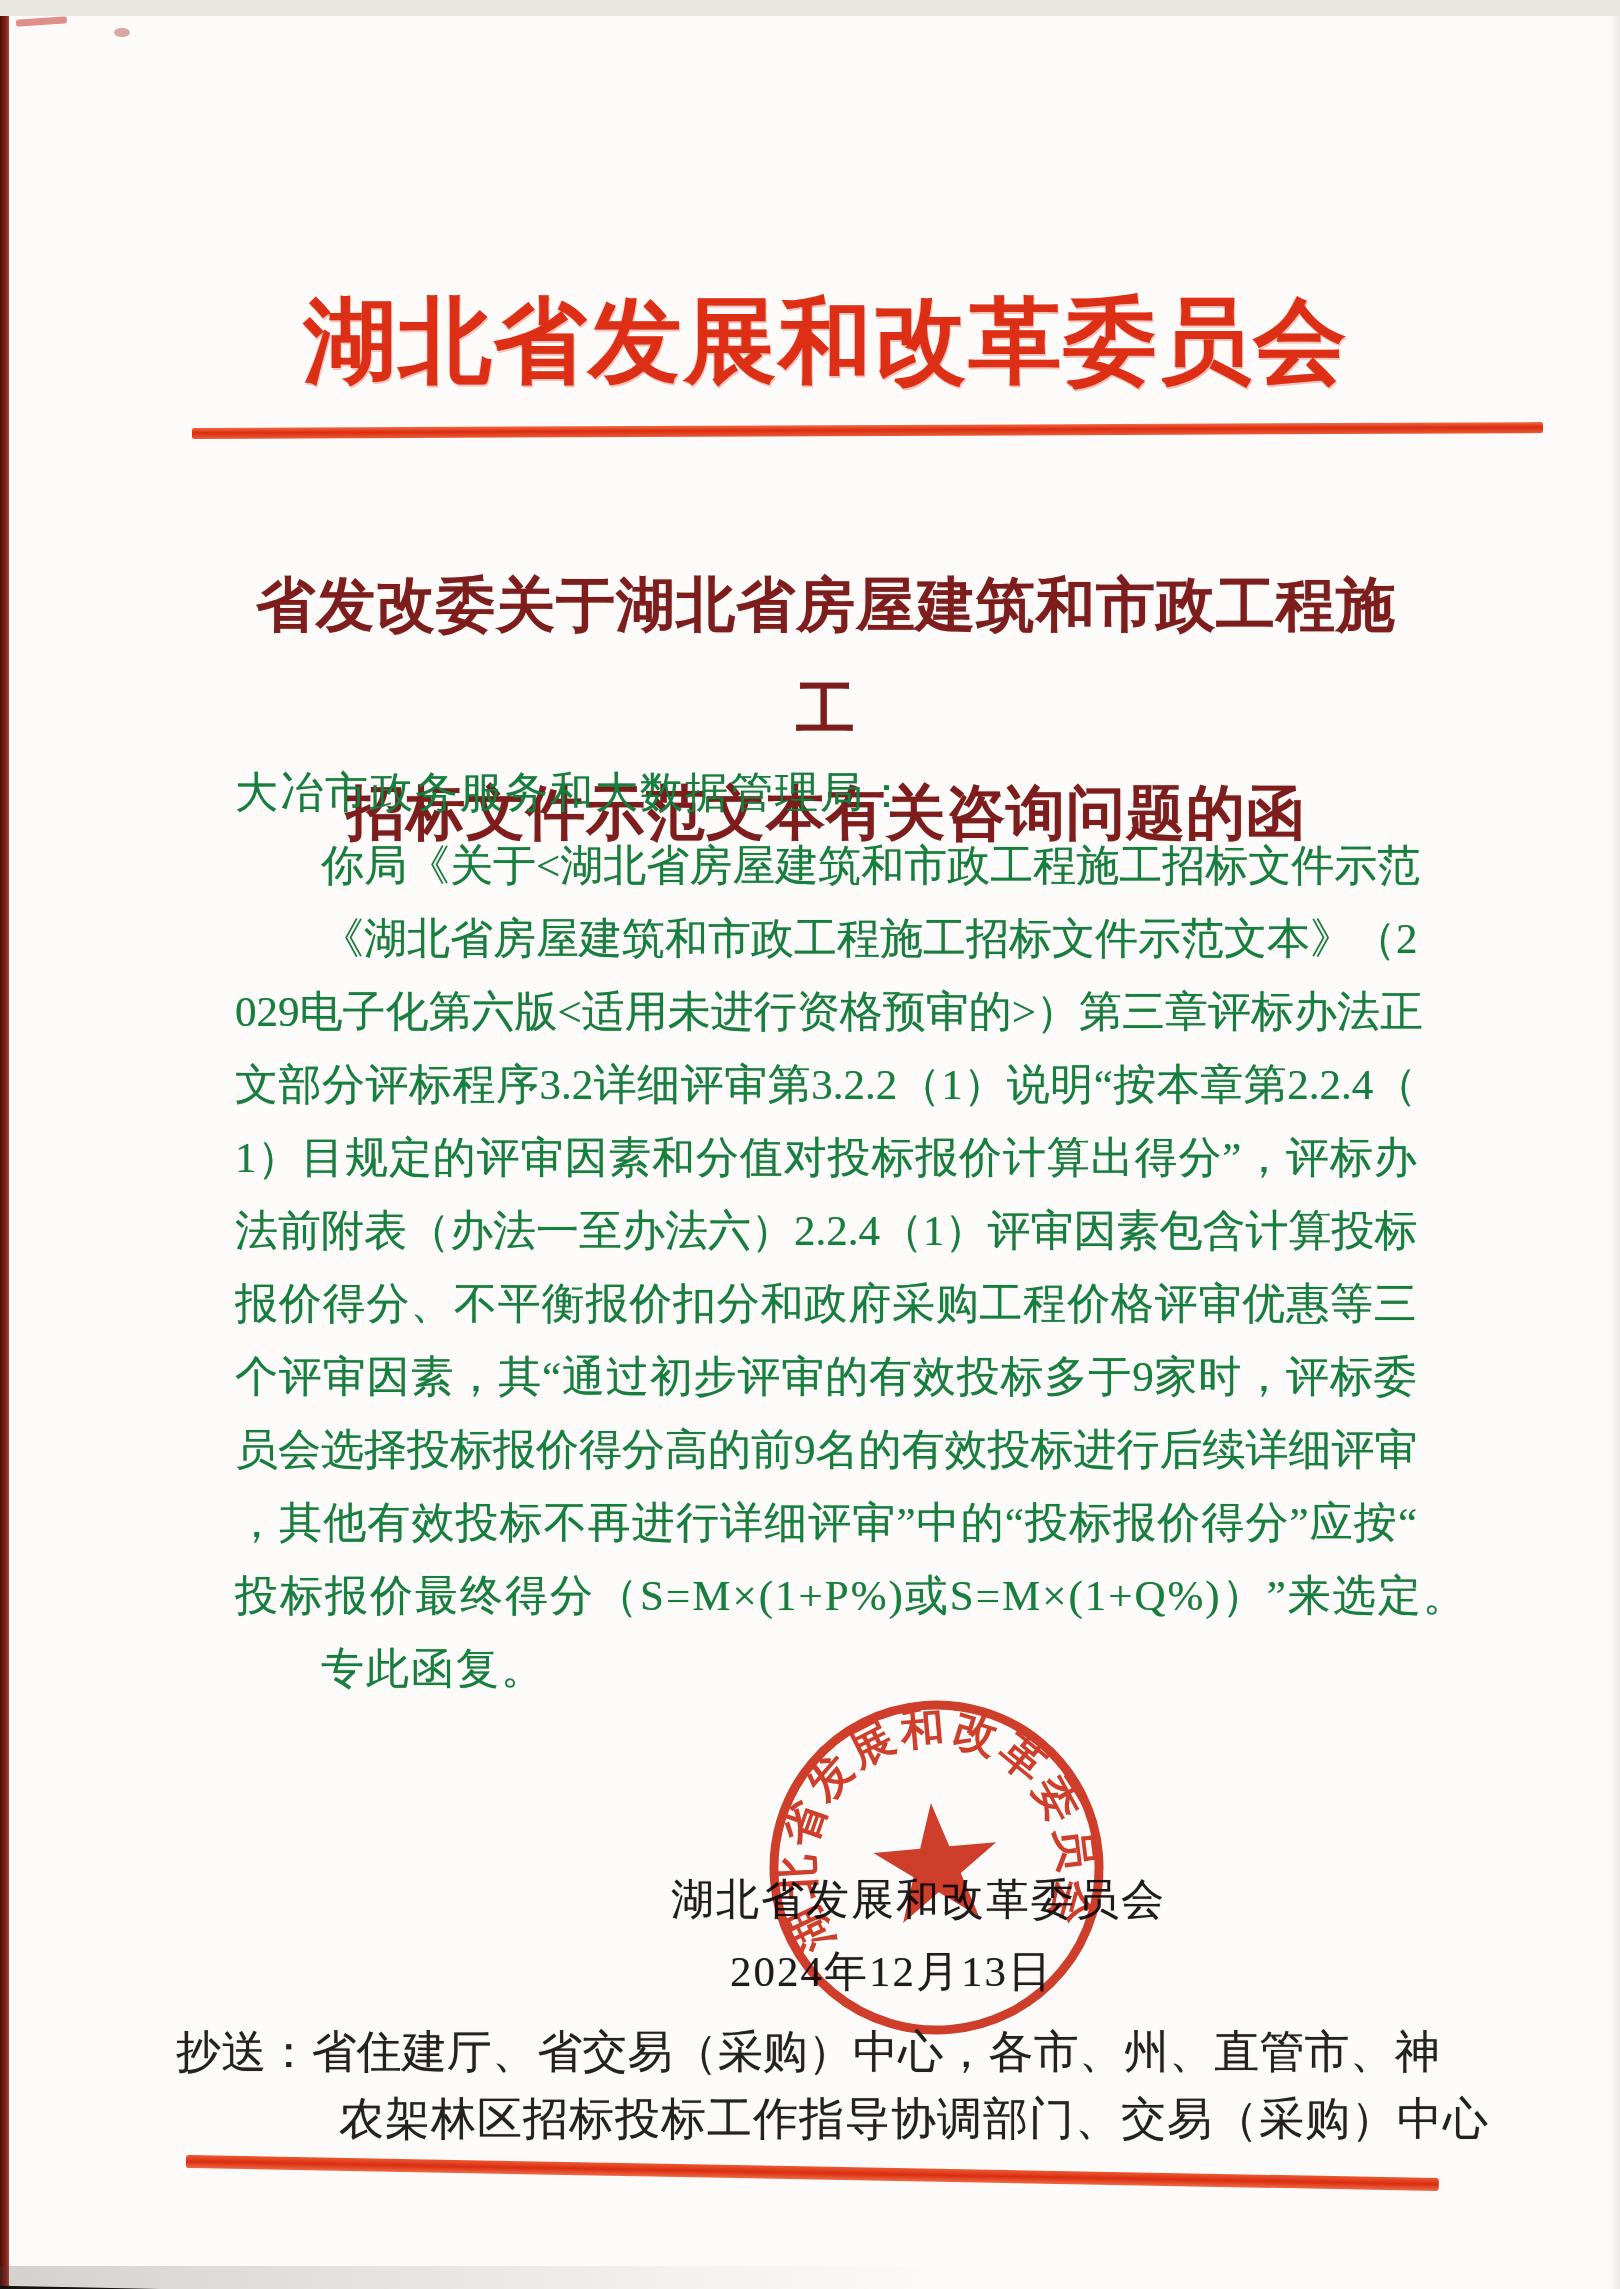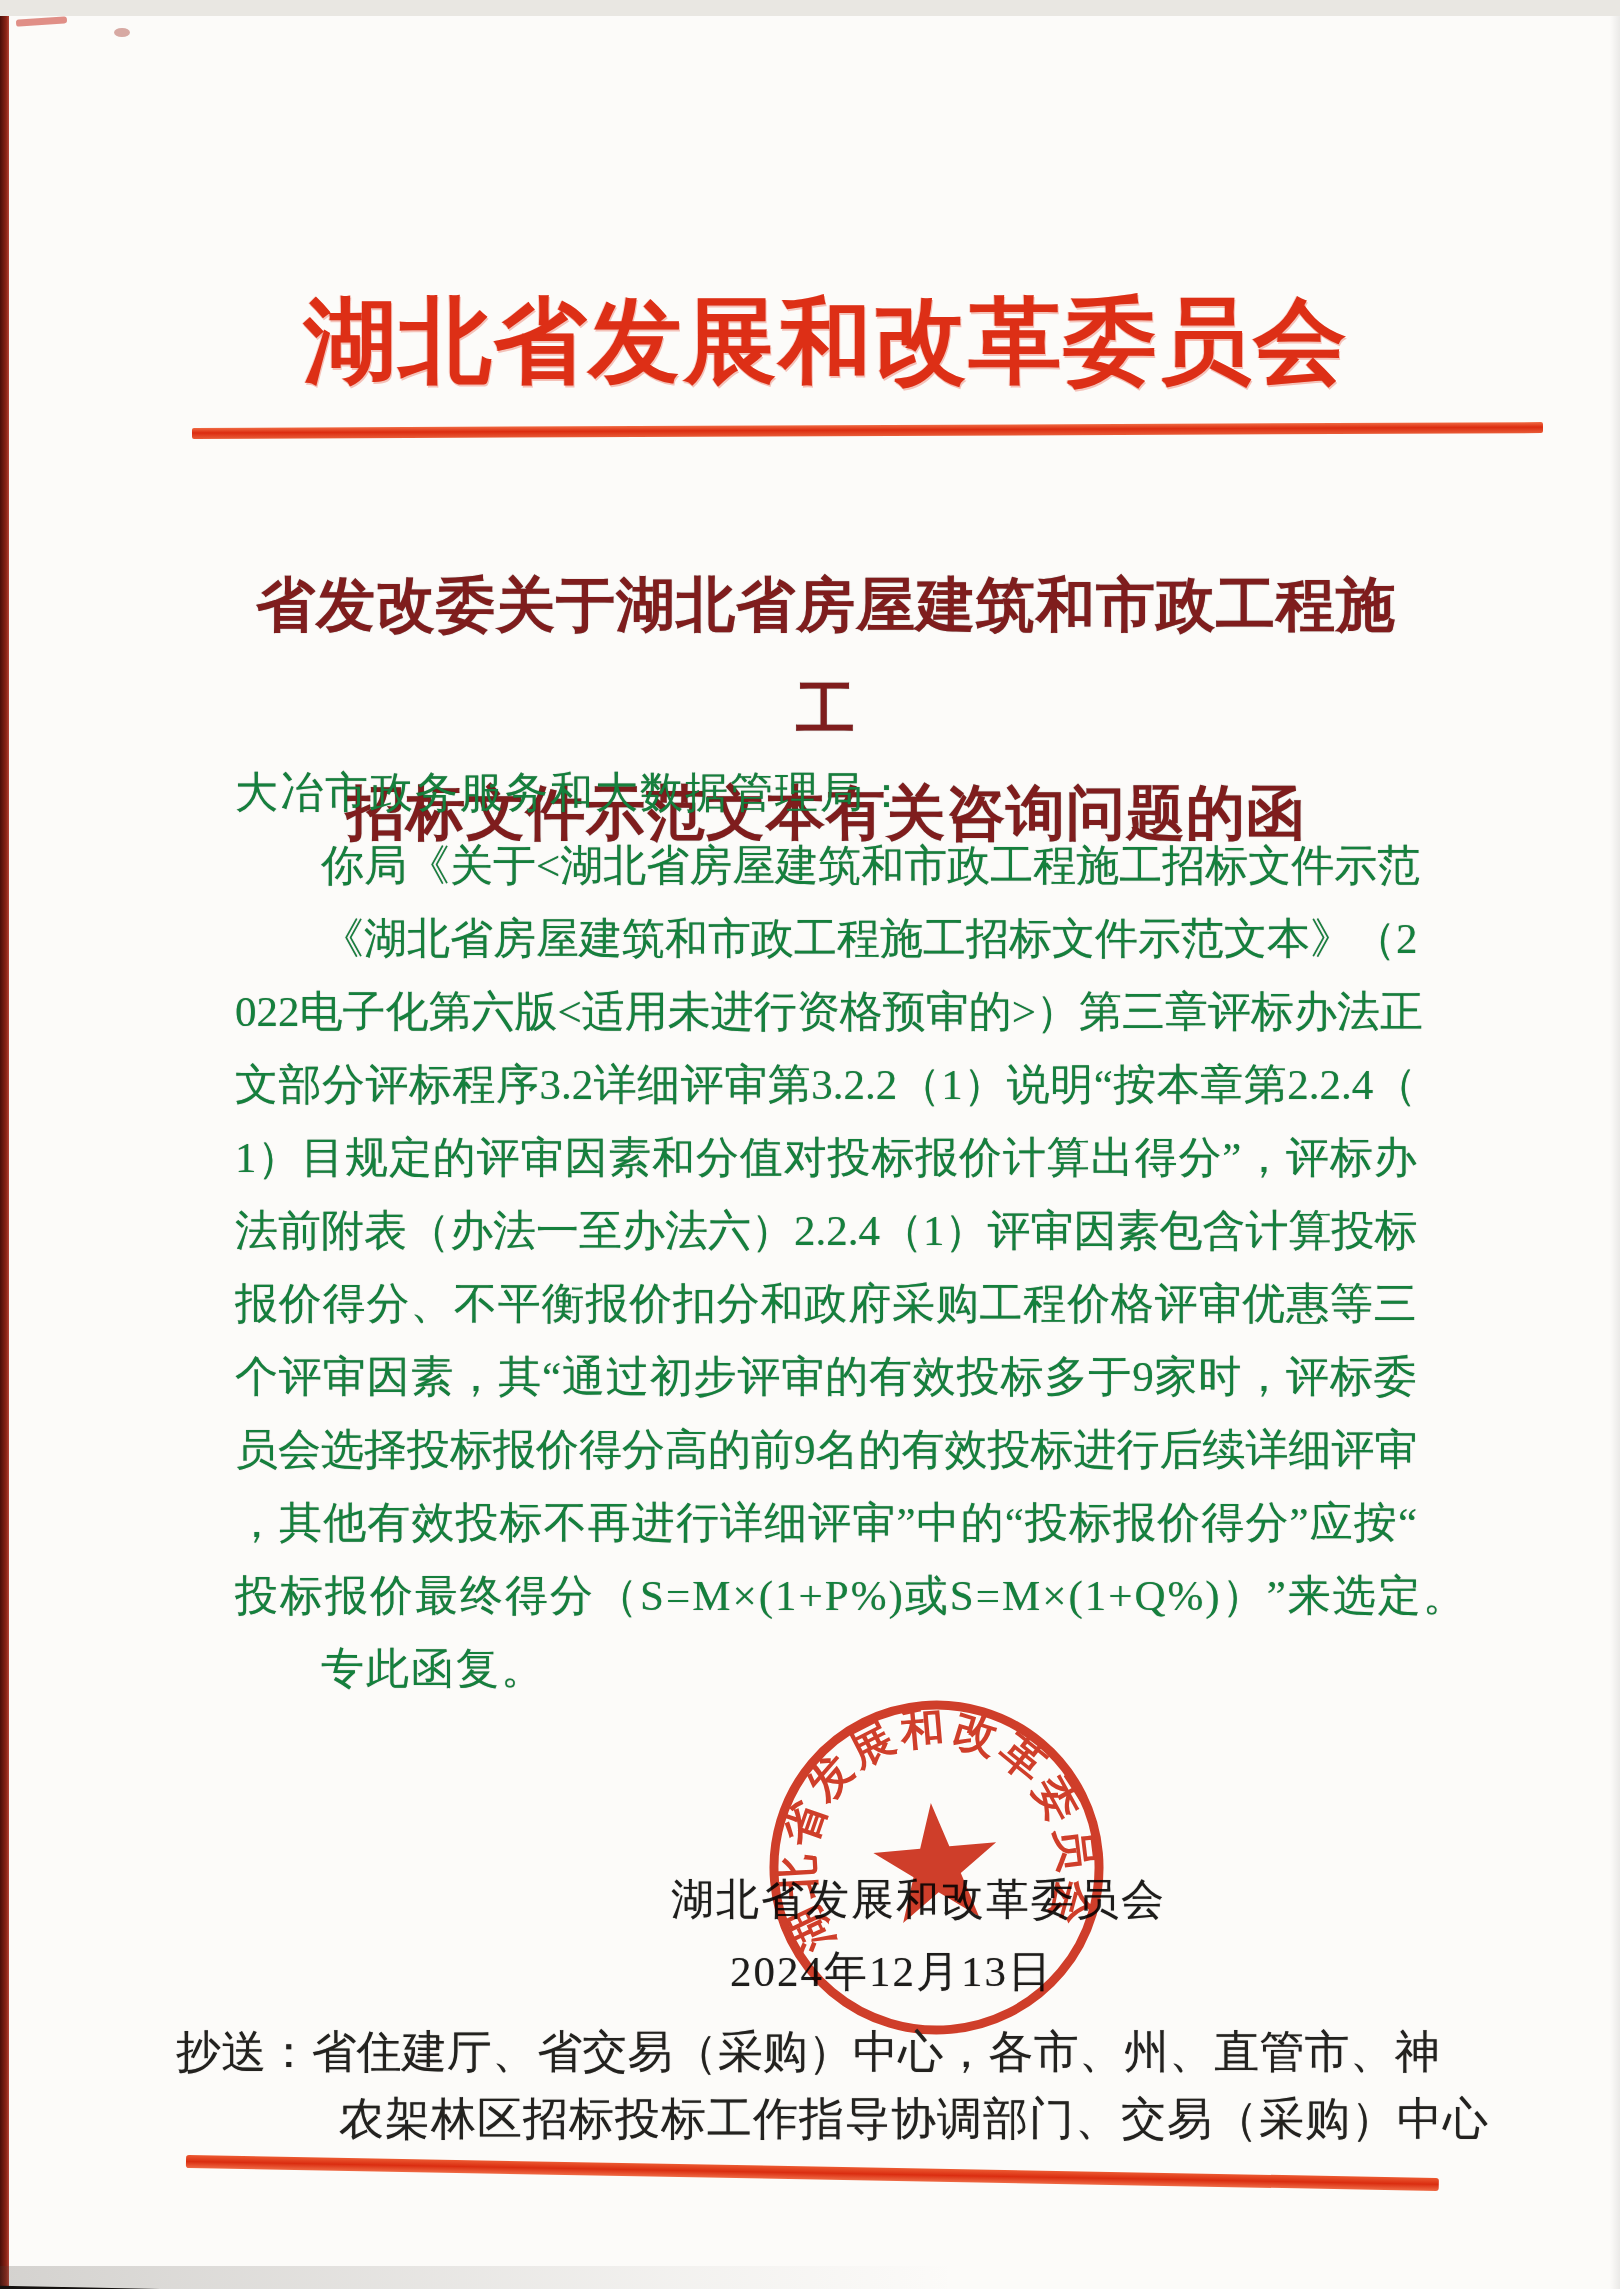--- a/index.html
+++ b/index.html
@@ -170,21 +170,21 @@
         <span>件</span>
         <span>示</span>
         <span>范</span>
         <span>文</span>
         <span>本</span>
         <span>》</span>
         <span>（</span>
         <span>2</span>
       </div>
     <div class="l j">
-        <span>022</span>
+        <span>029</span>
         <span>电</span>
         <span>子</span>
         <span>化</span>
         <span>第</span>
         <span>六</span>
         <span>版</span>
         <span>&lt;</span>
         <span>适</span>
         <span>用</span>
         <span>未</span>

